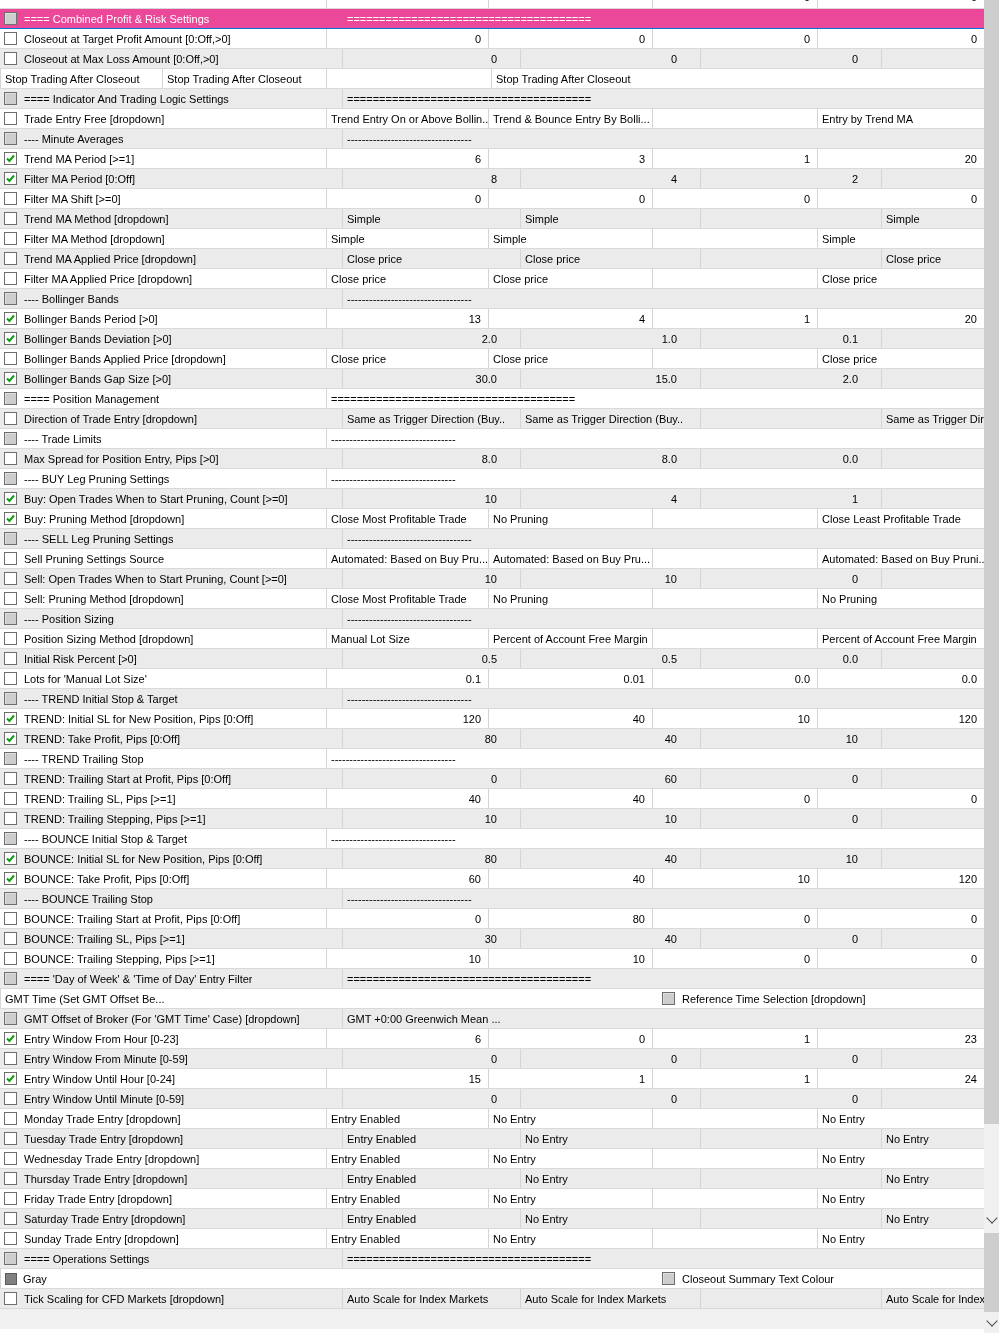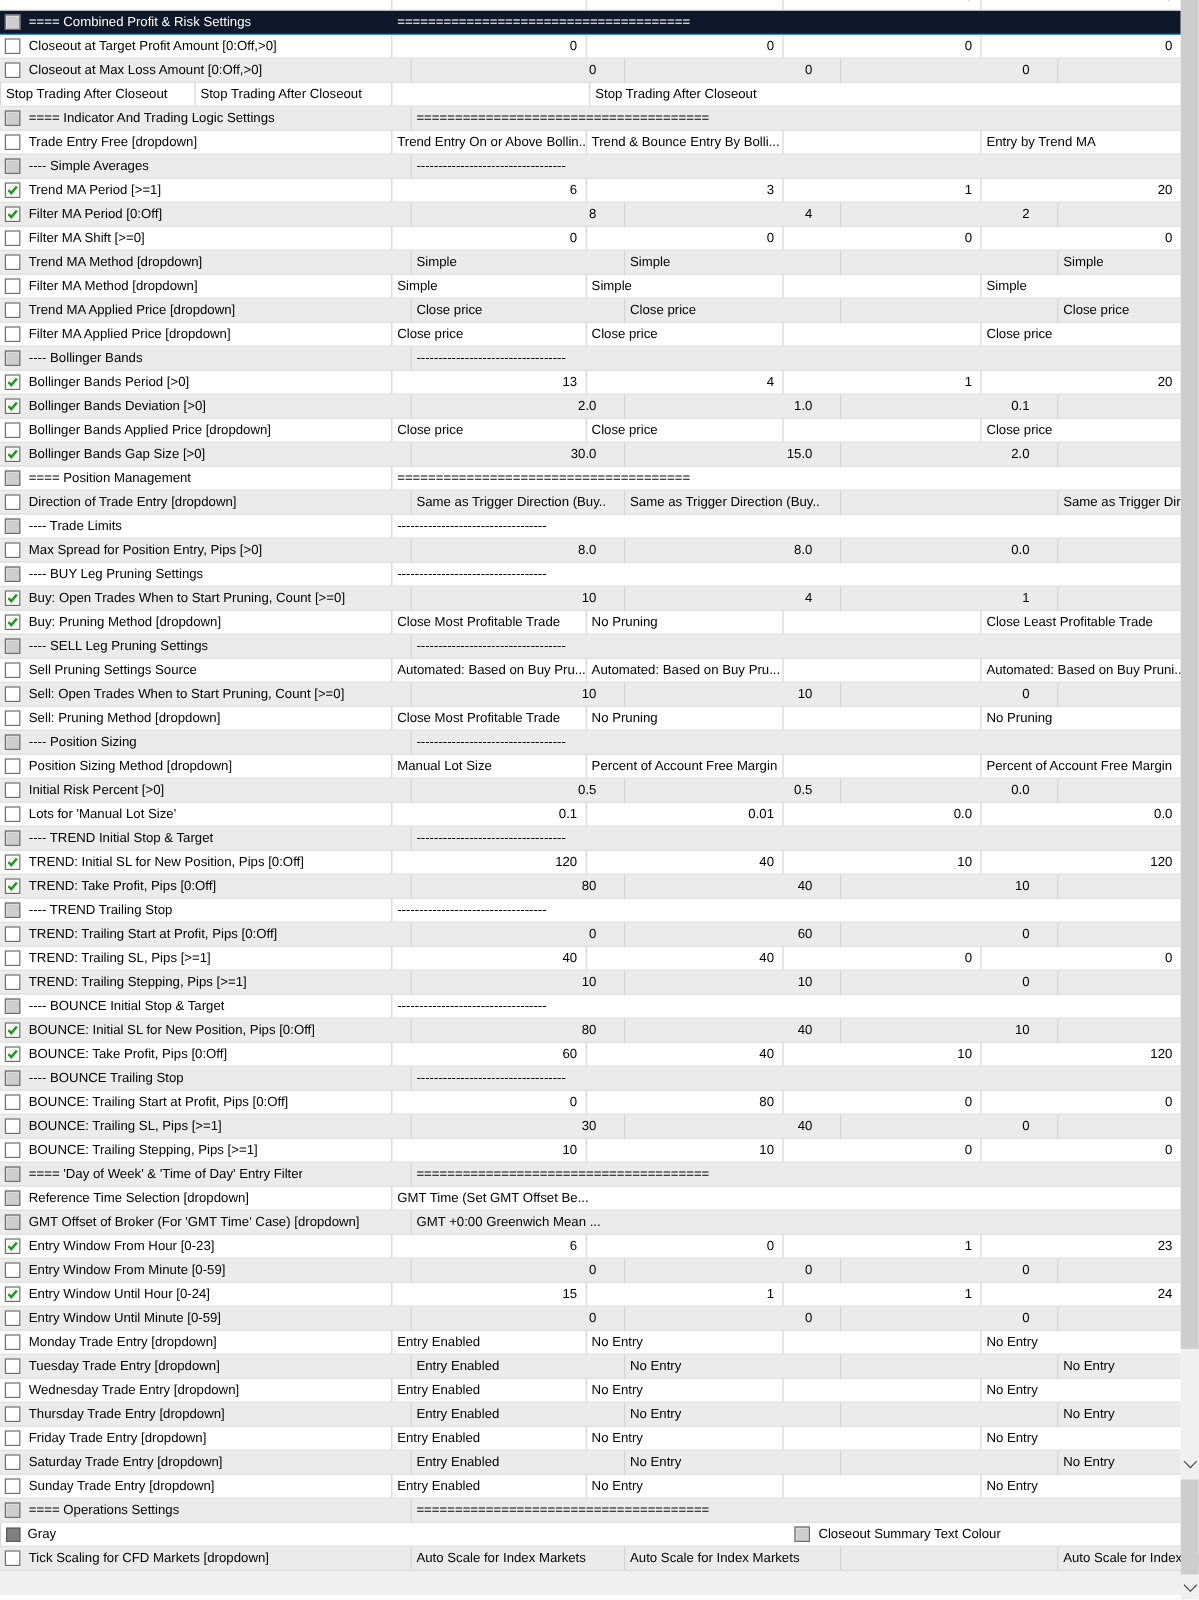--- a/index.html
+++ b/index.html
@@ -5,21 +5,21 @@
   html,body{margin:0;padding:0;overflow:hidden;}
   body{
     width:999px;height:1333px;position:relative;
     background:#f0f0f0;
     font-family:"Liberation Sans",sans-serif;
     font-size:11px;color:#000;
   }
   #grid{position:absolute;left:0;top:0;width:984px;background:#fff;}
   .row{display:flex;height:20px;box-sizing:border-box;border-bottom:1px solid #d9d9d9;background:#fff;align-items:stretch;}
   .row.alt{background:#ebebeb;gap:16px;}
-  .row.sel{background:#0f172a;color:#fff;border-bottom-color:#0078d7;}
+  .row.sel{background:#ec4899;color:#fff;border-bottom-color:#0078d7;gap:16px;}
   .row.partial{height:9px;background:#fff;}
   .cell{box-sizing:border-box;display:flex;align-items:center;overflow:hidden;white-space:nowrap;position:relative;}
   .name-cell{width:326px;flex:none;}
   .cb{width:13px;height:13px;box-sizing:border-box;border:1px solid #6e6e6e;background:#fff;margin:0 7px 0 4px;flex:none;position:relative;}
   .cb.dis{background:#cdcdcd;box-shadow:inset 1px 1px 0 #dedede;}
   .cb svg{position:absolute;left:0;top:0;width:11px;height:11px;}
   .c2{width:162px;flex:none;border-left:1px solid #d4d4d4;}
   .c3{width:164px;flex:none;border-left:1px solid #d4d4d4;}
   .c4{width:165px;flex:none;border-left:1px solid #d4d4d4;}
   .c5{width:167px;flex:none;border-left:1px solid #d4d4d4;}
@@ -135,21 +135,21 @@
         <span>Trend &amp; Bounce Entry By Bolli...</span>
       </div>
       <div class="cell c4 txt"></div>
       <div class="cell c5 txt">
         <span>Entry by Trend MA</span>
       </div>
     </div>
     <div class="row alt">
       <div class="cell name-cell">
         <span class="cb dis"></span>
-        <span class="nm">---- Simple Averages</span>
+        <span class="nm">---- Minute Averages</span>
       </div>
       <div class="cell span-cell txt">
         <span>----------------------------------</span>
       </div>
     </div>
     <div class="row">
       <div class="cell name-cell">
         <span class="cb">
           <svg viewBox="0 0 11 11">
             <path d="M2 5.5 L4.4 8 L9 2.5" fill="none" stroke="#0e9c0e" stroke-width="2"></path>
@@ -823,26 +823,26 @@
     <div class="row alt">
       <div class="cell name-cell">
         <span class="cb dis"></span>
         <span class="nm">==== 'Day of Week' &amp; 'Time of Day' Entry Filter</span>
       </div>
       <div class="cell span-cell txt">
         <span>======================================</span>
       </div>
     </div>
     <div class="row">
+      <div class="cell span-cell txt">
+        <span>GMT Time (Set GMT Offset Be...</span>
+      </div>
       <div class="cell name-cell">
         <span class="cb dis"></span>
         <span class="nm">Reference Time Selection [dropdown]</span>
-      </div>
-      <div class="cell span-cell txt">
-        <span>GMT Time (Set GMT Offset Be...</span>
       </div>
     </div>
     <div class="row alt">
       <div class="cell name-cell">
         <span class="cb dis"></span>
         <span class="nm">GMT Offset of Broker (For 'GMT Time' Case) [dropdown]</span>
       </div>
       <div class="cell span-cell txt">
         <span>GMT +0:00  Greenwich Mean ...</span>
       </div>

